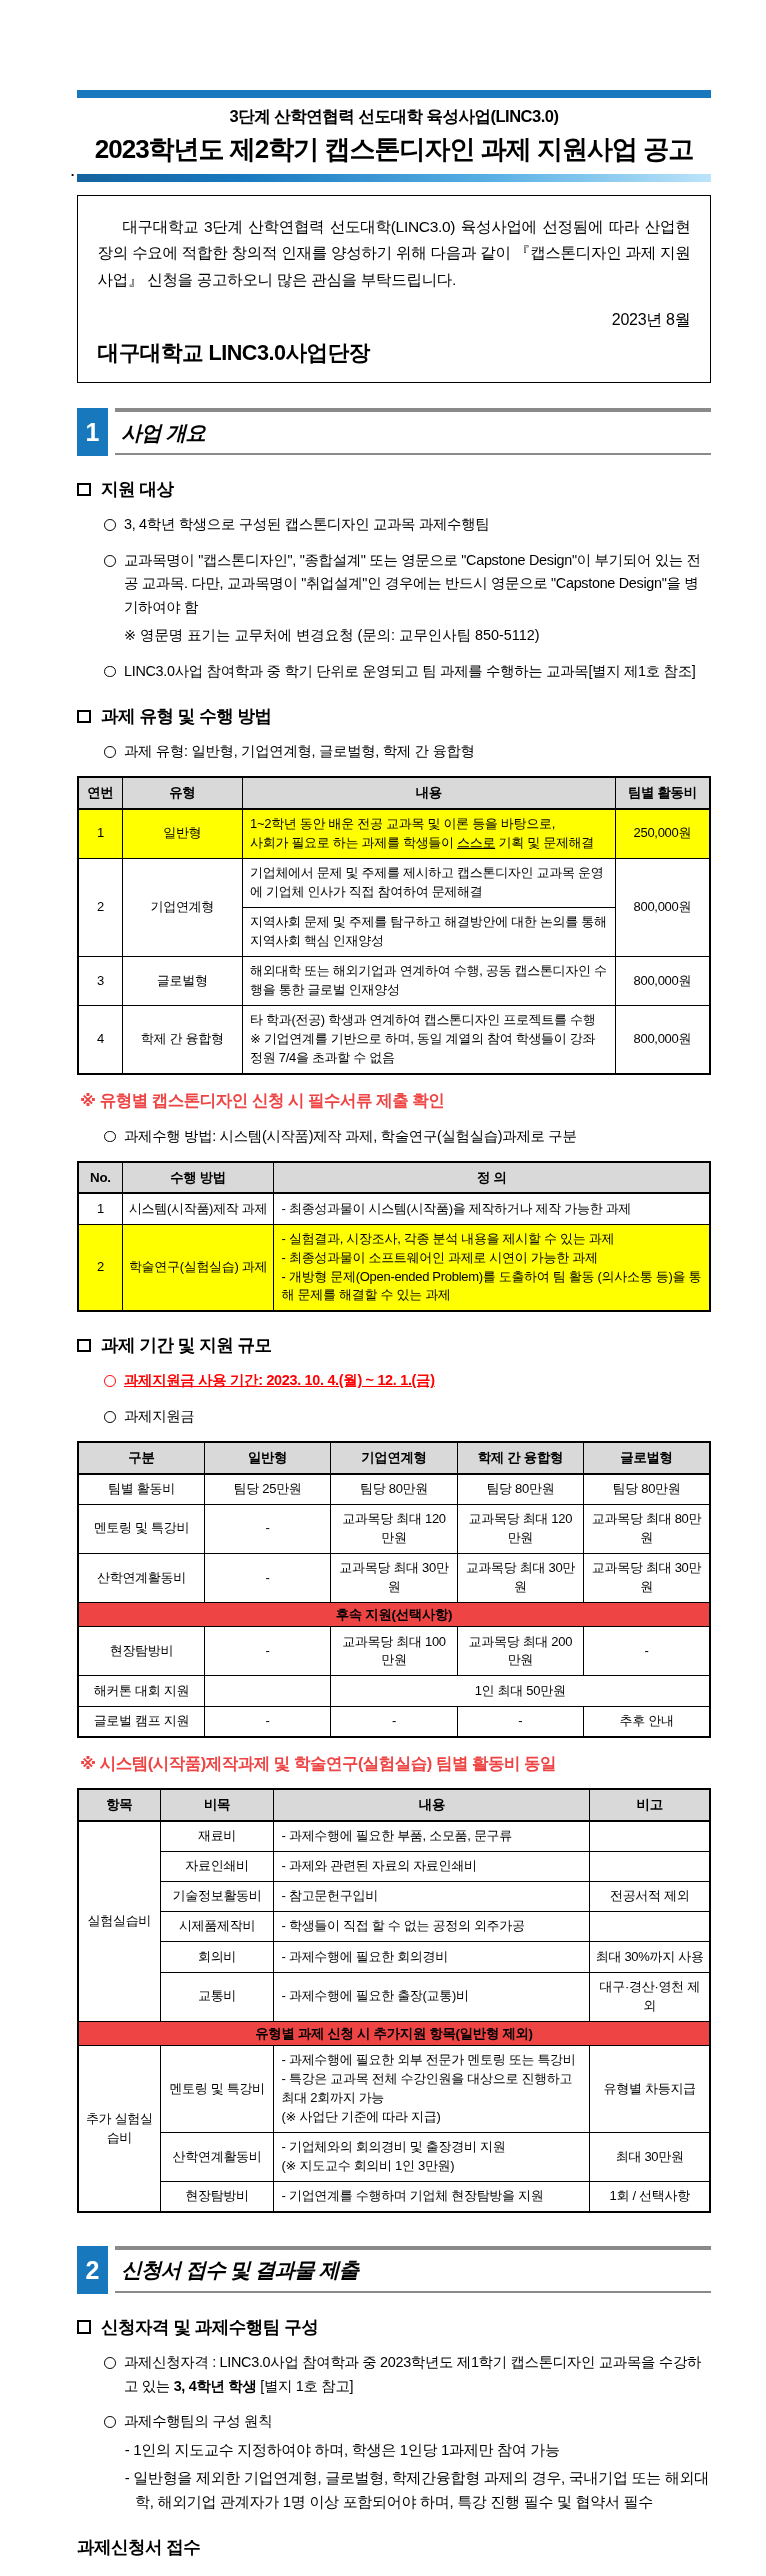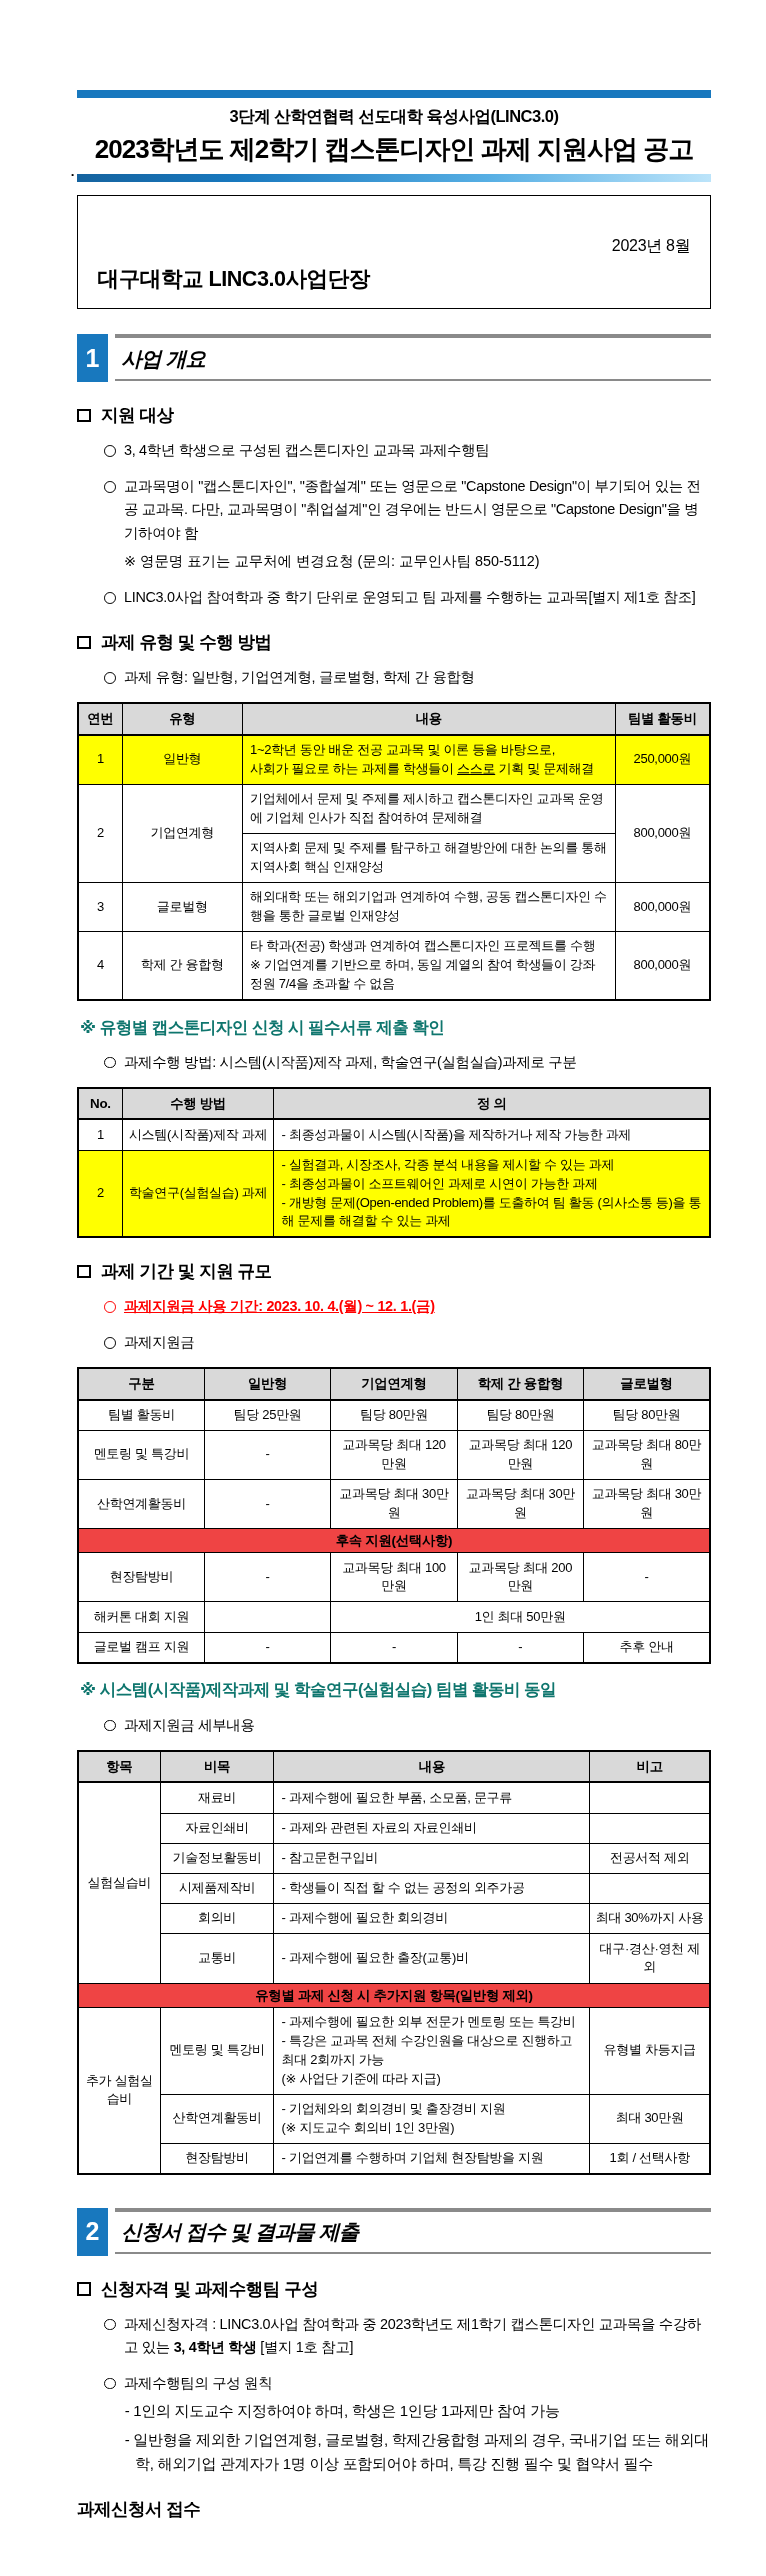--- a/index.html
+++ b/index.html
@@ -8,21 +8,21 @@
 
   .topbar{height:7.7px;background:#1878BE;}
   .subtitle{margin-top:8.2px;text-align:center;font-size:16.5px;font-weight:bold;letter-spacing:-0.5px;}
   .maintitle{margin-top:4.1px;text-align:center;font-size:26px;font-weight:bold;letter-spacing:-1px;}
   .gradwrap{position:relative;margin-top:7.2px;}
   .gradbar{height:7.7px;background:linear-gradient(90deg,#15639F,#1878BE 25%,#57AFE4 65%,#BCE4FA);}
   .stray-dot{position:absolute;left:-6.2px;top:-10.3px;font-size:13.4px;font-weight:bold;}
 
   .introbox{margin-top:13.4px;border:1.5px solid #000;padding:17.5px 19.6px 15.5px 19.6px;}
   .intro-body{font-size:15.5px;line-height:1.72;text-align:justify;text-indent:1.6em;letter-spacing:-0.3px;}
-  .intro-date{margin-top:22px;text-align:right;font-size:16px;letter-spacing:-0.3px;}
+  .intro-date{margin-top:16px;text-align:right;font-size:16px;letter-spacing:-0.3px;}
   .intro-sign{margin-top:7.2px;text-align:left;font-size:21.6px;font-weight:bold;letter-spacing:-0.5px;}
 
   .sec{display:flex;align-items:flex-start;margin-top:25px;}
   .sec-num{flex:none;width:31px;height:48px;background:#1878BE;color:#fff;font-size:25px;font-weight:bold;display:flex;align-items:center;justify-content:center;}
   .sec-rule{flex:1;margin-left:7px;border-top:4.1px solid #8a8a8a;border-bottom:2.1px solid #8a8a8a;padding:6.2px 0 6.2px 6.2px;font-style:italic;}
   .sec-title{font-size:20.6px;font-weight:bold;letter-spacing:-0.8px;}
 
   .h2{display:flex;align-items:center;gap:10.3px;margin-top:20.6px;font-size:17.5px;font-weight:bold;letter-spacing:-0.5px;}
   .h2 .sq{flex:none;width:9.8px;height:9.8px;border:2.1px solid #000;margin-top:1px;}
 
@@ -30,21 +30,21 @@
   .li .o{flex:none;width:9.8px;height:9.8px;border:1.5px solid #000;border-radius:50%;margin-top:5.7px;}
   .li.red-li .o{border-color:#f00;}
   .li .txt{flex:1;}
   .sub{margin-top:4.1px;padding-left:58px;text-indent:-10.3px;font-size:15px;line-height:1.62;letter-spacing:-0.3px;}
   .note-sub{margin-top:5.2px;padding-left:47px;font-size:14.4px;line-height:1.62;}
 
   .red{color:#f00;}
   .b{font-weight:bold;}
   .u{text-decoration:underline;}
 
-  .note-red{margin-top:15.5px;padding-left:3.1px;font-size:16.5px;font-weight:bold;color:#0f766e;letter-spacing:-0.5px;}
+  .note-red{margin-top:15.5px;padding-left:3.1px;font-size:16.5px;font-weight:bold;color:#ef4444;letter-spacing:-0.5px;}
 
   table{border-collapse:collapse;width:100%;margin-top:12.4px;border:2.1px solid #000;font-size:13px;letter-spacing:-0.3px;}
   th,td{border:1px solid #000;padding:5.2px 5.2px;text-align:center;vertical-align:middle;line-height:1.45;}
   thead th{background:#D9D9D9;font-weight:bold;font-size:13.4px;border-bottom:2.6px double #000;}
   td.left{text-align:left;padding-left:7.2px;}
   .yellow{background:#FFFF00;}
   .spanhead{background:#ef4444;font-weight:bold;font-size:13.4px;padding:2px;}
   .cellline{display:block;}
   .mt-lg{margin-top:33px;}
 </style>
@@ -55,20 +55,21 @@
 
   <div class="topbar"></div>
   <div class="subtitle">3단계 산학연협력 선도대학 육성사업(LINC3.0)</div>
   <div class="maintitle">2023학년도 제2학기 캡스톤디자인 과제 지원사업 공고</div>
   <div class="gradwrap">
     <span class="stray-dot">.</span>
     <div class="gradbar"></div>
   </div>
 
   <div class="introbox">
+    <div class="intro-body">대구대학교 3단계 산학연협력 선도대학(LINC3.0) 육성사업에 선정됨에 따라 산업현장의 수요에 적합한 창의적 인재를 양성하기 위해 다음과 같이 『캡스톤디자인 과제 지원사업』 신청을 공고하오니 많은 관심을 부탁드립니다.</div>
     <div class="intro-date">2023년 8월</div>
     <div class="intro-sign">대구대학교 LINC3.0사업단장</div>
   </div>
 
   <div class="sec">
     <div class="sec-num">1</div>
     <div class="sec-rule">
         <div class="sec-title">사업 개요</div>
       </div>
   </div>
@@ -265,24 +266,20 @@
         <td>-</td>
         <td>-</td>
         <td>-</td>
         <td>추후 안내</td>
       </tr>
     </tbody>
   </table>
 
   <div class="note-red">※ 시스템(시작품)제작과제 및 학술연구(실험실습) 팀별 활동비 동일</div>
 
-  <div class="li">
-    <span class="o"></span>
-    <span class="txt">과제지원금 세부내용</span>
-  </div>
 
   <table>
     <colgroup>
         <col style="width:13%">
         <col style="width:18%">
         <col style="width:50%">
         <col style="width:19%">
       </colgroup>
     <thead>
       <tr>

